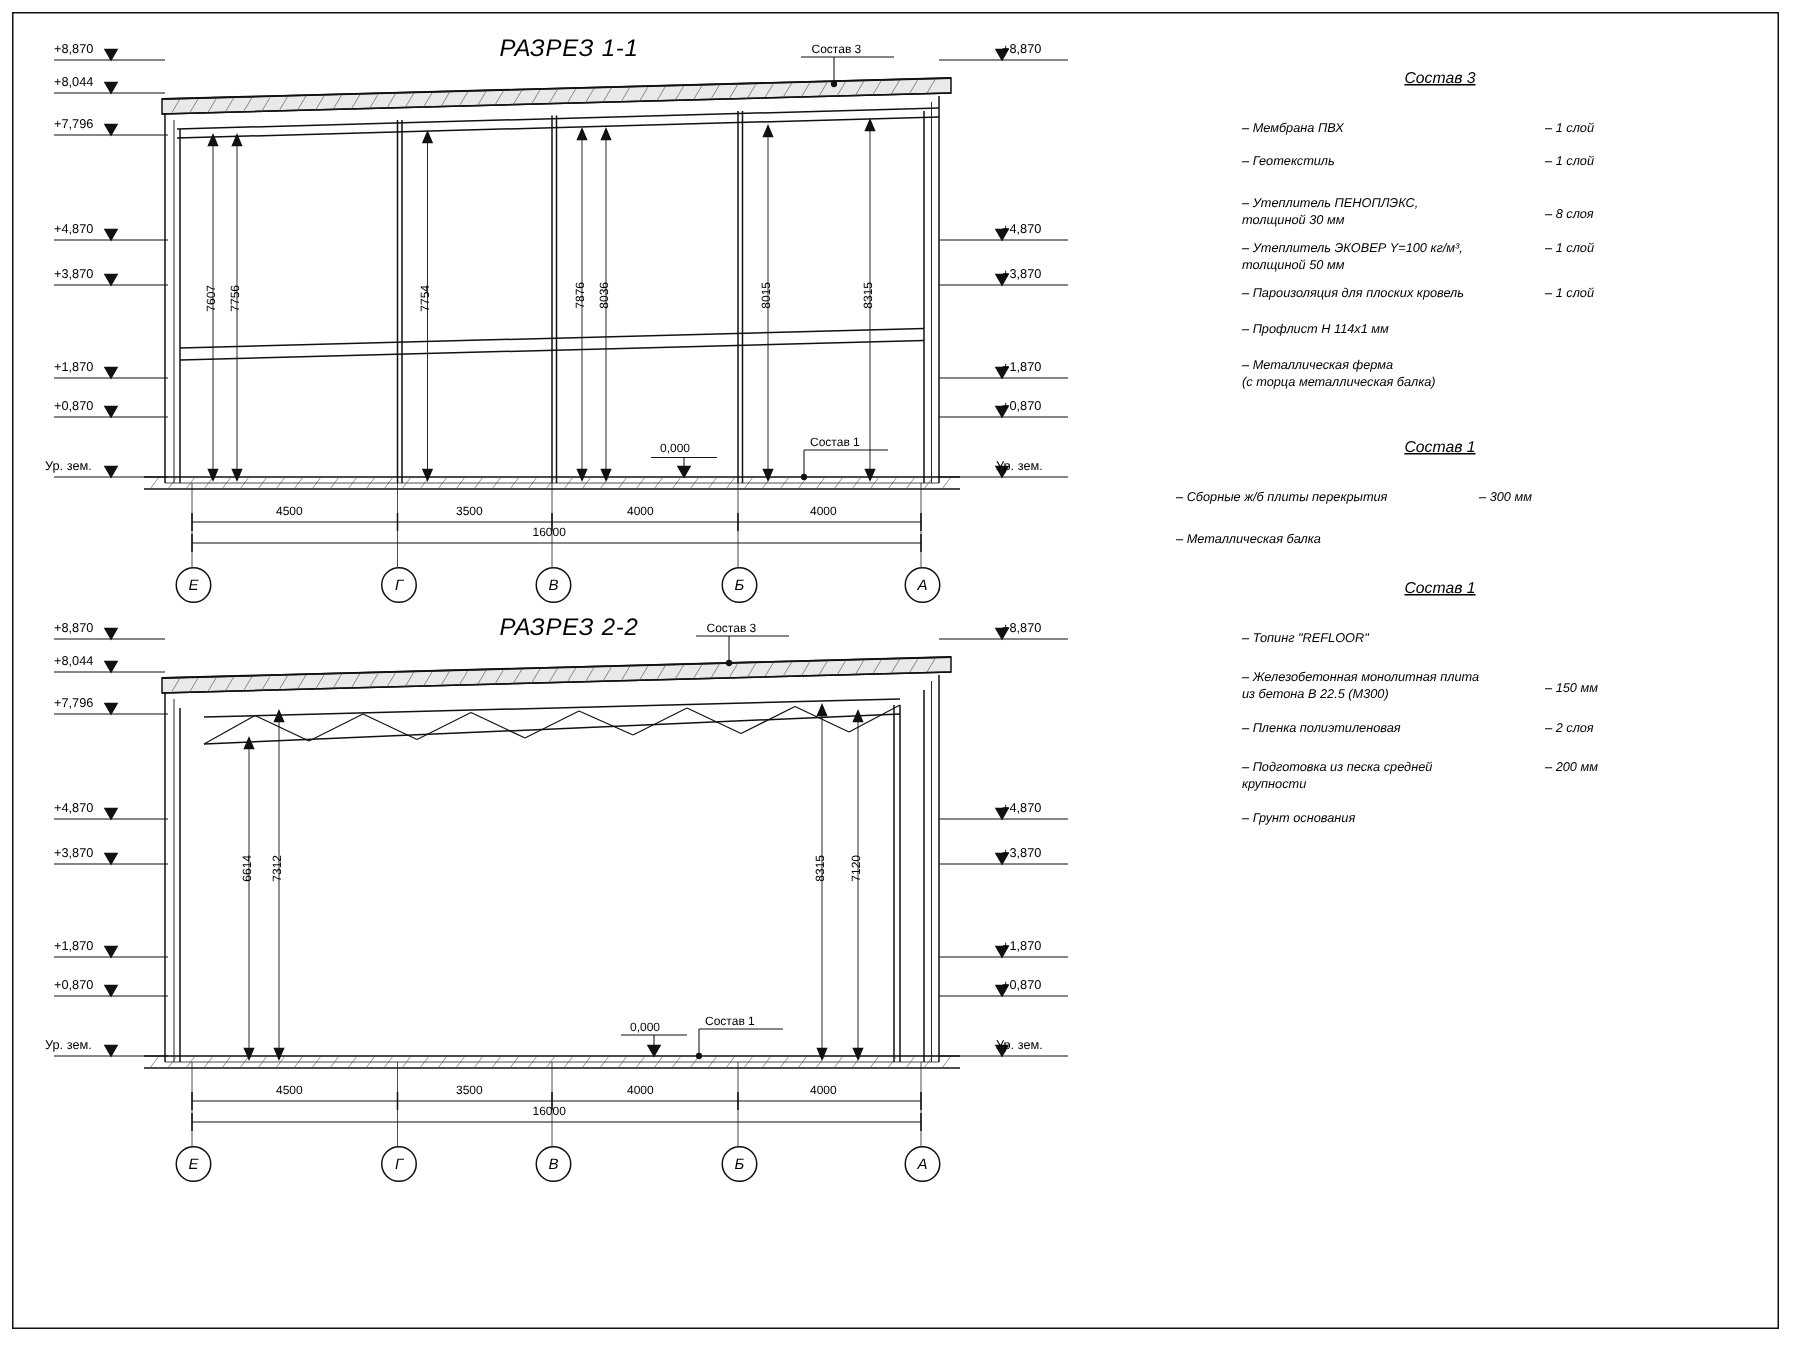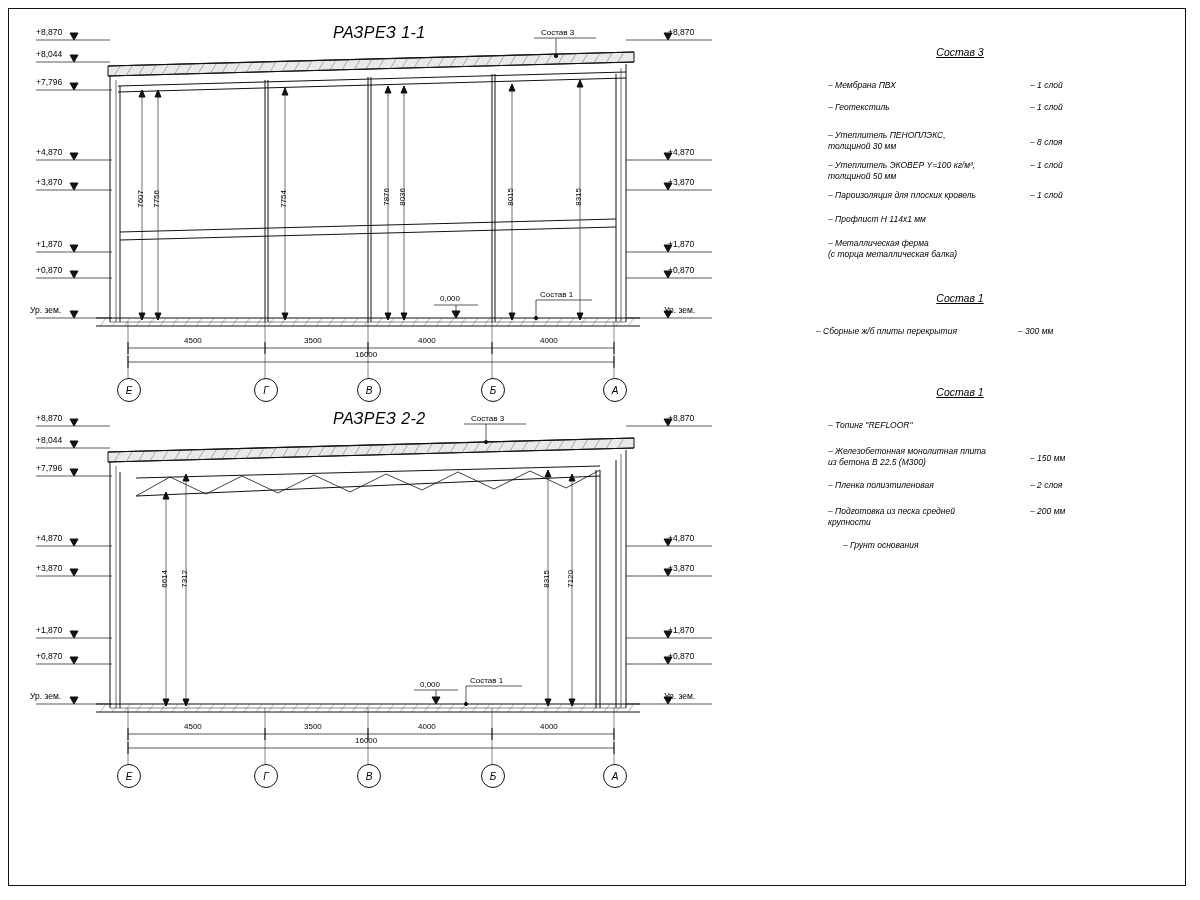--- a/index.html
+++ b/index.html
@@ -590,24 +590,28 @@
     <div style="position:relative;height:30px;">
       <div class="spec-item" style="position:absolute;left:8px;top:0;white-space:pre-line;">– Металлическая ферма
 (с торца металлическая балка)</div>
       <div class="spec-val" style="position:absolute;left:210px;top:0;"></div>
     </div>
   </div>
 
   <div class="abs" style="left:820px;top:292px;width:280px;">
     <div class="spec-h">Состав 1</div>
   </div>
-  <div class="abs" style="left:808px;top:326px;width:280px;text-align:center;">
+  <div class="abs" style="left:776px;top:326px;width:280px;text-align:center;">
     <div style="position:relative;height:28px;">
       <div class="spec-item" style="position:absolute;left:8px;top:0;white-space:pre-line;">– Сборные ж/б плиты перекрытия</div>
       <div class="spec-val" style="position:absolute;left:210px;top:0;">– 300 мм</div>
+    </div>
+    <div style="position:relative;height:24px;">
+      <div class="spec-item" style="position:absolute;left:8px;top:0;white-space:pre-line;">– Металлическая балка</div>
+      <div class="spec-val" style="position:absolute;left:210px;top:0;"></div>
     </div>
   </div>
 
   <div class="abs" style="left:820px;top:386px;width:280px;">
     <div class="spec-h">Состав 1</div>
   </div>
   <div class="abs" style="left:820px;top:420px;width:280px;">
     <div style="position:relative;height:26px;">
       <div class="spec-item" style="position:absolute;left:8px;top:0;white-space:pre-line;">– Топинг "REFLOOR"</div>
       <div class="spec-val" style="position:absolute;left:210px;top:0;"></div>
@@ -620,17 +624,17 @@
     <div style="position:relative;height:26px;">
       <div class="spec-item" style="position:absolute;left:8px;top:0;white-space:pre-line;">– Пленка полиэтиленовая</div>
       <div class="spec-val" style="position:absolute;left:210px;top:0;">– 2 слоя</div>
     </div>
     <div style="position:relative;height:34px;">
       <div class="spec-item" style="position:absolute;left:8px;top:0;white-space:pre-line;">– Подготовка из песка средней
 крупности</div>
       <div class="spec-val" style="position:absolute;left:210px;top:0;">– 200 мм</div>
     </div>
     <div style="position:relative;height:24px;">
-      <div class="spec-item" style="position:absolute;left:8px;top:0;white-space:pre-line;margin-left:15px;">– Грунт основания</div>
+      <div class="spec-item" style="position:absolute;left:8px;top:0;white-space:pre-line;">– Грунт основания</div>
       <div class="spec-val" style="position:absolute;left:210px;top:0;"></div>
     </div>
   </div>
 </div>
 
 </body></html>

